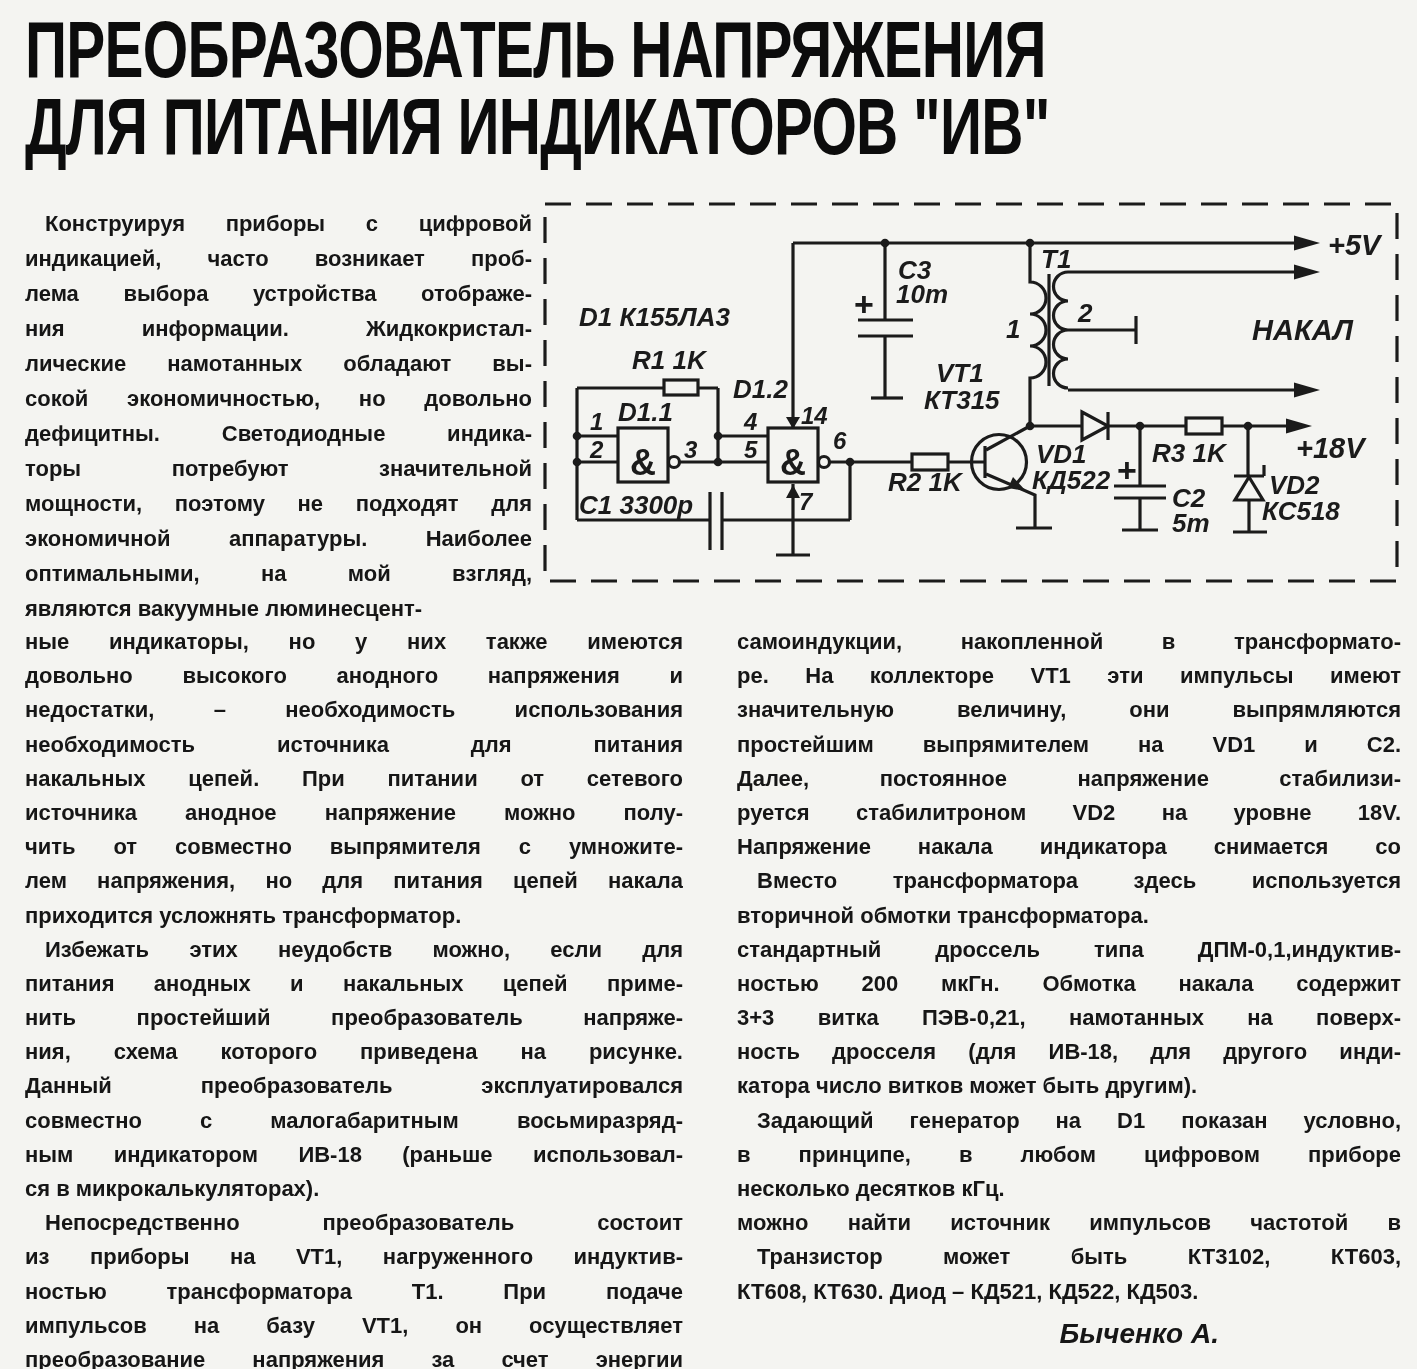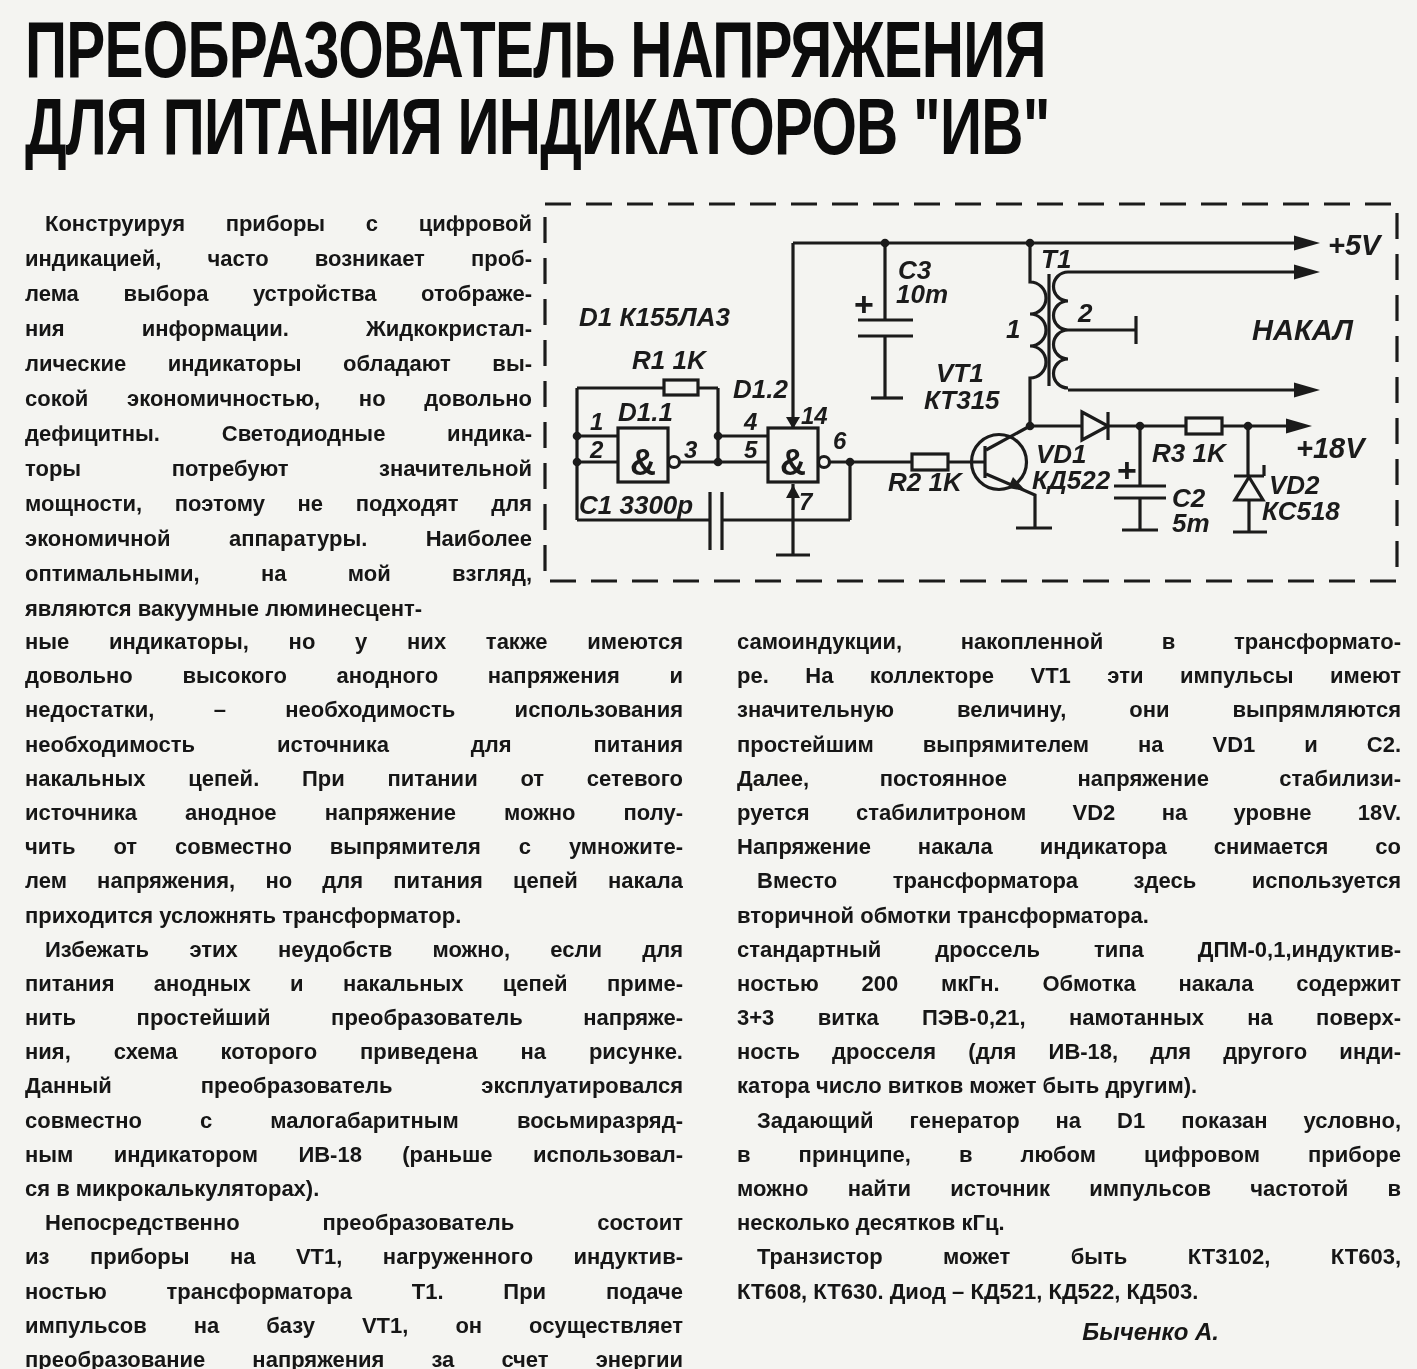--- a/index.html
+++ b/index.html
@@ -16,21 +16,21 @@
   }
   .col{
     position:absolute;font-weight:600;font-size:22px;color:#161616;
   }
   .tl{height:34.2px;line-height:34.2px;overflow:hidden;white-space:normal;}
   .col-narrow .tl{height:35px;line-height:35px;}
   .tl.j{text-align:justify;text-align-last:justify;text-justify:inter-word;}
   .tl.ind{text-indent:20px;}
   .signature{
     position:absolute;left:737px;top:1318px;width:482px;text-align:right;
-    font-style:italic;font-weight:700;font-size:24px;color:#161616;
+    font-style:italic;font-weight:700;font-size:28px;color:#161616;
   }
   .schematic{position:absolute;left:540px;top:197px;}
   .sw{stroke:#1b1b1b;fill:none;stroke-width:3.2px;}
   .sfill{fill:#1b1b1b;stroke:none;}
   .slab{font-family:"Liberation Sans",sans-serif;font-style:italic;font-weight:700;font-size:26px;fill:#1b1b1b;}
   .spin{font-family:"Liberation Sans",sans-serif;font-style:italic;font-weight:700;font-size:24px;fill:#1b1b1b;}
   .samp{font-family:"Liberation Sans",sans-serif;font-weight:700;font-size:36px;fill:#1b1b1b;}
   .splus{font-family:"Liberation Sans",sans-serif;font-weight:700;font-size:34px;fill:#1b1b1b;}
   .srail{font-family:"Liberation Sans",sans-serif;font-style:italic;font-weight:700;font-size:29px;fill:#1b1b1b;}
 </style>
@@ -38,21 +38,21 @@
 <body>
 
 <div class="title-line" style="top:10px">ПРЕОБРАЗОВАТЕЛЬ НАПРЯЖЕНИЯ</div>
 <div class="title-line" style="top:87px">ДЛЯ ПИТАНИЯ ИНДИКАТОРОВ "ИВ"</div>
 
 <div class="col col-narrow" style="left:25px;top:206px;width:507px">
     <div class="tl j ind">Конструируя приборы с цифровой</div>
     <div class="tl j">индикацией, часто возникает проб-</div>
     <div class="tl j">лема выбора устройства отображе-</div>
     <div class="tl j">ния информации. Жидкокристал-</div>
-    <div class="tl j">лические индикаторы обладают вы-</div>
+    <div class="tl j">лические намотанных обладают вы-</div>
     <div class="tl j">сокой экономичностью, но довольно</div>
     <div class="tl j">дефицитны. Светодиодные индика-</div>
     <div class="tl j">торы потребуют значительной</div>
     <div class="tl j">мощности, поэтому не подходят для</div>
     <div class="tl j">экономичной аппаратуры. Наиболее</div>
     <div class="tl j">оптимальными, на мой взгляд,</div>
     <div class="tl">являются вакуумные люминесцент-</div>
   </div>
 <div class="col" style="left:25px;top:625px;width:658px">
     <div class="tl j">ные индикаторы, но у них также имеются</div>
@@ -88,22 +88,22 @@
     <div class="tl j">Напряжение накала индикатора снимается со</div>
     <div class="tl j ind">Вместо трансформатора здесь используется</div>
     <div class="tl">вторичной обмотки трансформатора.</div>
     <div class="tl j">стандартный дроссель типа ДПМ-0,1,индуктив-</div>
     <div class="tl j">ностью 200 мкГн. Обмотка накала содержит</div>
     <div class="tl j">3+3 витка ПЭВ-0,21, намотанных на поверх-</div>
     <div class="tl j">ность дросселя (для ИВ-18, для другого инди-</div>
     <div class="tl">катора число витков может быть другим).</div>
     <div class="tl j ind">Задающий генератор на D1 показан условно,</div>
     <div class="tl j">в принципе, в любом цифровом приборе</div>
+    <div class="tl">несколько десятков кГц.</div>
     <div class="tl j">можно найти источник импульсов частотой в</div>
-    <div class="tl">несколько десятков кГц.</div>
     <div class="tl j ind">Транзистор может быть КТ3102, КТ603,</div>
     <div class="tl">КТ608, КТ630. Диод – КД521, КД522, КД503.</div>
   </div>
 
 <div class="signature">Быченко А.</div>
 
 <svg class="schematic" width="877" height="388" viewBox="540 197 877 388">
 
   <rect x="545" y="204" width="852" height="377" class="sw" stroke-width="5.5" stroke-dasharray="26 15"></rect>
 

